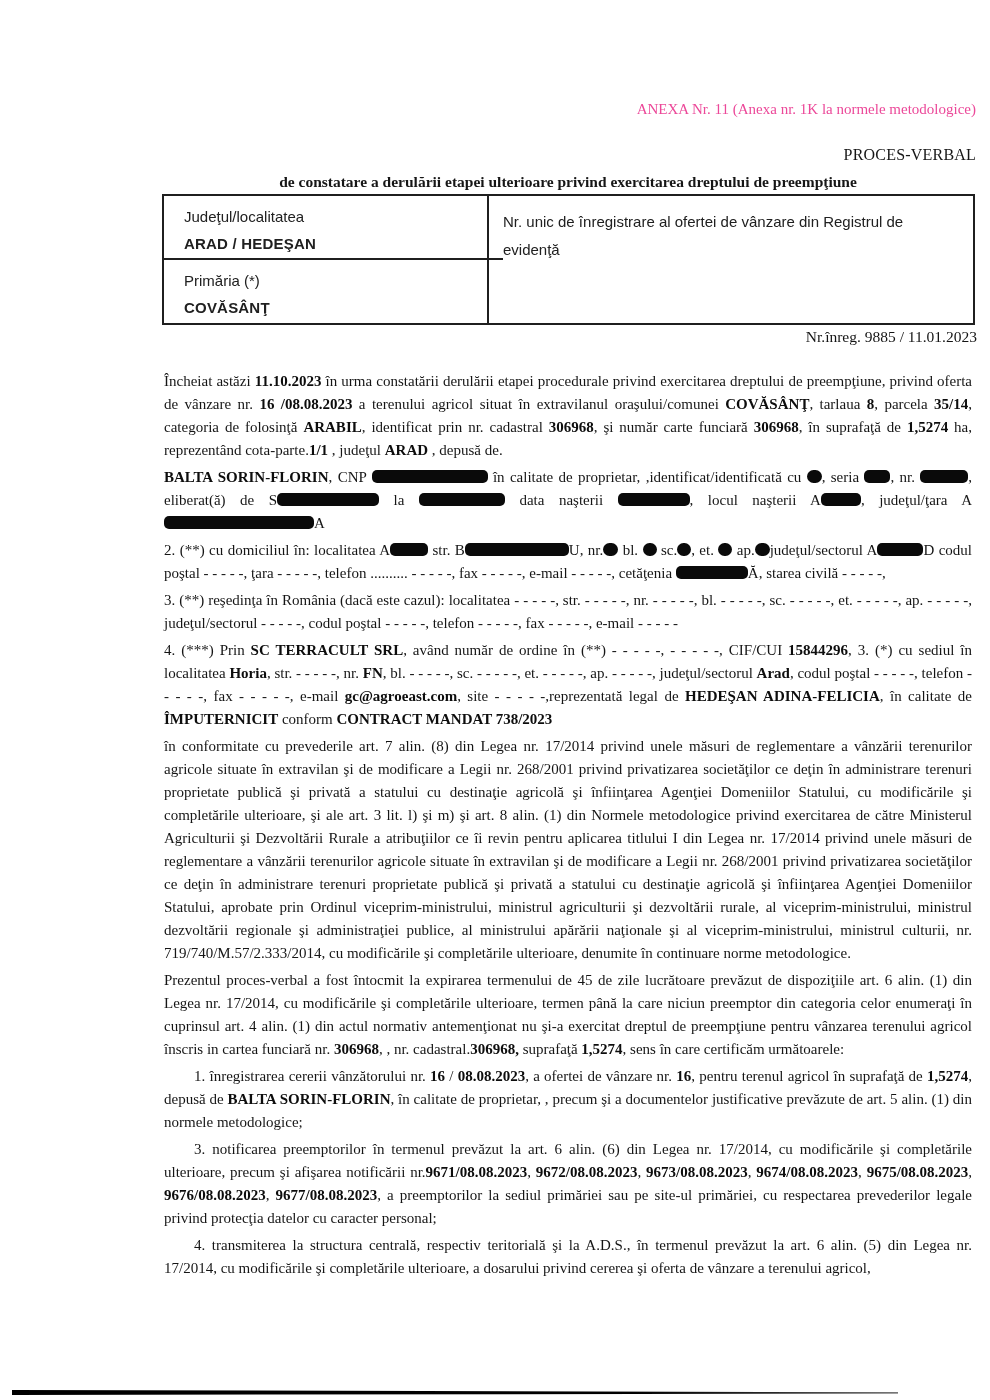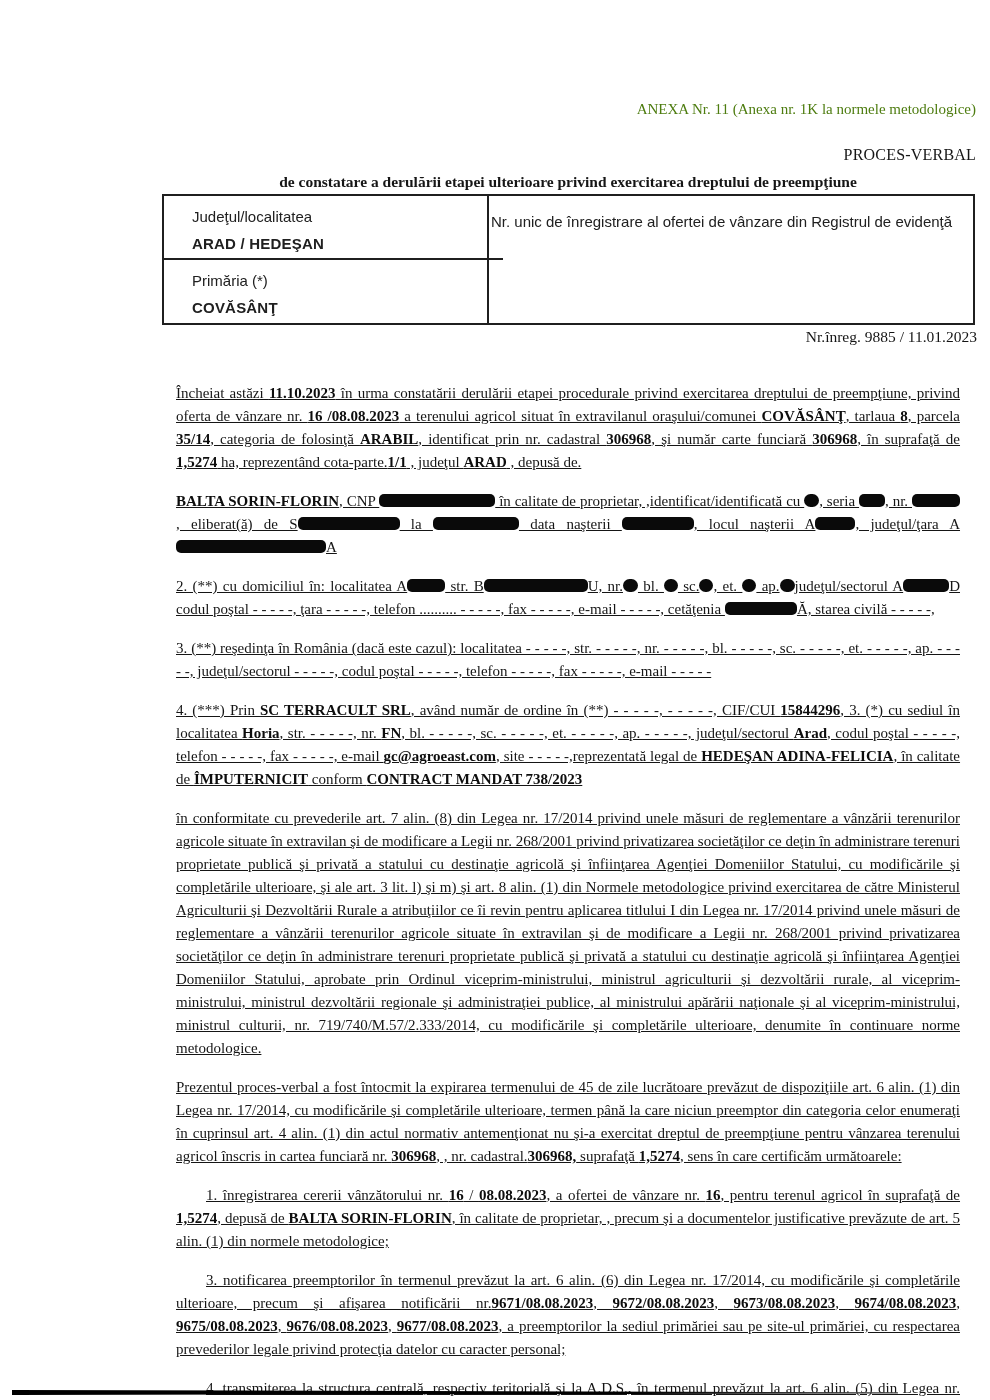--- a/index.html
+++ b/index.html
@@ -1,39 +1,39 @@
 <!DOCTYPE html>
 <html><head>
 <meta charset="utf-8">
 <style>
   html,body{margin:0;padding:0;background:#ffffff;}
   .page{position:relative;width:990px;height:1400px;background:#ffffff;overflow:hidden;
         color:#161616;font-family:"Liberation Serif",serif;}
-  .anexa{position:absolute;top:101px;right:14px;font-size:15px;color:#4d7c0f;}
+  .anexa{position:absolute;top:101px;right:14px;font-size:15px;color:#ec4899;}
   .doc-title{position:absolute;top:146px;left:160px;width:816px;text-align:right;
              font-weight:normal;font-size:16px;letter-spacing:.2px;}
   .doc-subtitle{position:absolute;top:173px;left:160px;width:816px;text-align:center;
                 font-weight:bold;font-size:15.5px;}
   
   .reg-table{position:absolute;top:194px;left:162px;width:813px;height:131px;
              border:2px solid #1f1f1f;display:flex;box-sizing:border-box;
              font-family:"Liberation Sans",sans-serif;font-size:15px;color:#202020;}
   .reg-left{width:325px;border-right:2px solid #1f1f1f;box-sizing:border-box;
             display:flex;flex-direction:column;}
-  .reg-cell{box-sizing:border-box;padding:7px 12px 0 28px;line-height:27px;}
+  .reg-cell{box-sizing:border-box;padding:7px 12px 0 20px;line-height:27px;}
   .reg-cell-top{height:64px;border-bottom:2px solid #1f1f1f;}
   .reg-cell-bottom{flex:1;}
-  .reg-right{flex:1;position:relative;box-sizing:border-box;padding:12px 10px 0 2px;line-height:28px;}
+  .reg-right{flex:1;position:relative;box-sizing:border-box;padding:12px 10px 0 14px;line-height:28px;}
   .reg-right .tick{position:absolute;left:0;top:62px;width:14px;height:2px;background:#1f1f1f;}
   .reg-value{font-weight:bold;letter-spacing:.2px;}
   .nr-inreg{position:absolute;top:328px;right:13px;font-size:15.5px;color:#141414;}
   
   .doc-body{position:absolute;top:366px;left:160px;width:816px;
             font-size:15px;line-height:23px;text-align:justify;color:#151515;}
-  .doc-body p{margin:16px;padding:0;text-decoration:underline;}
+  .doc-body p{margin:4px;padding:0;}
   .doc-body p.indent{text-indent:30px;}
   .doc-body b{font-weight:bold;color:#0d0d0d;}
   sup{font-size:10px;line-height:0;}
   
   .redact{display:inline-block;background:#0a0a0a;height:13px;border-radius:5px;
           vertical-align:-1px;}
   .redact.dot{border-radius:7px;}
   
   .scan-line{position:absolute;top:1390px;left:12px;width:886px;height:5px;
              background:linear-gradient(to right,#000 0%,#000 70%,#4a4a4a 100%);

